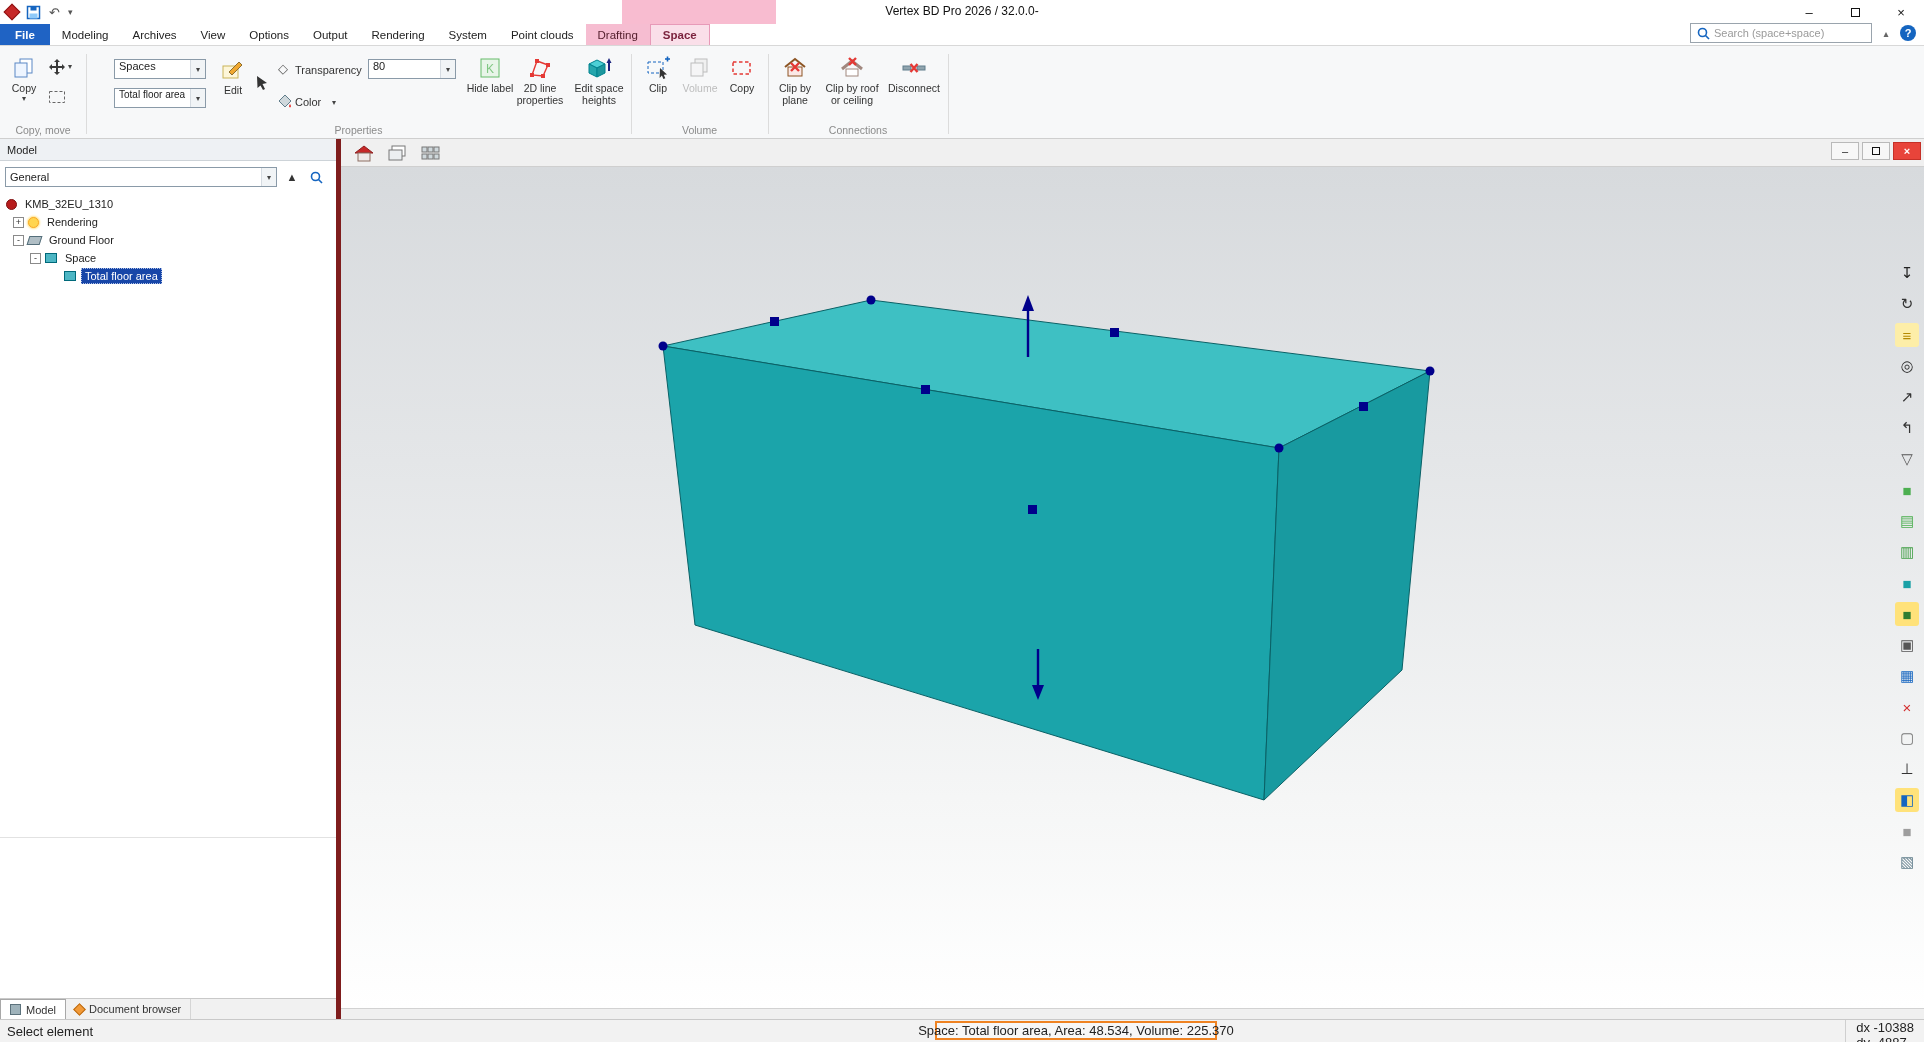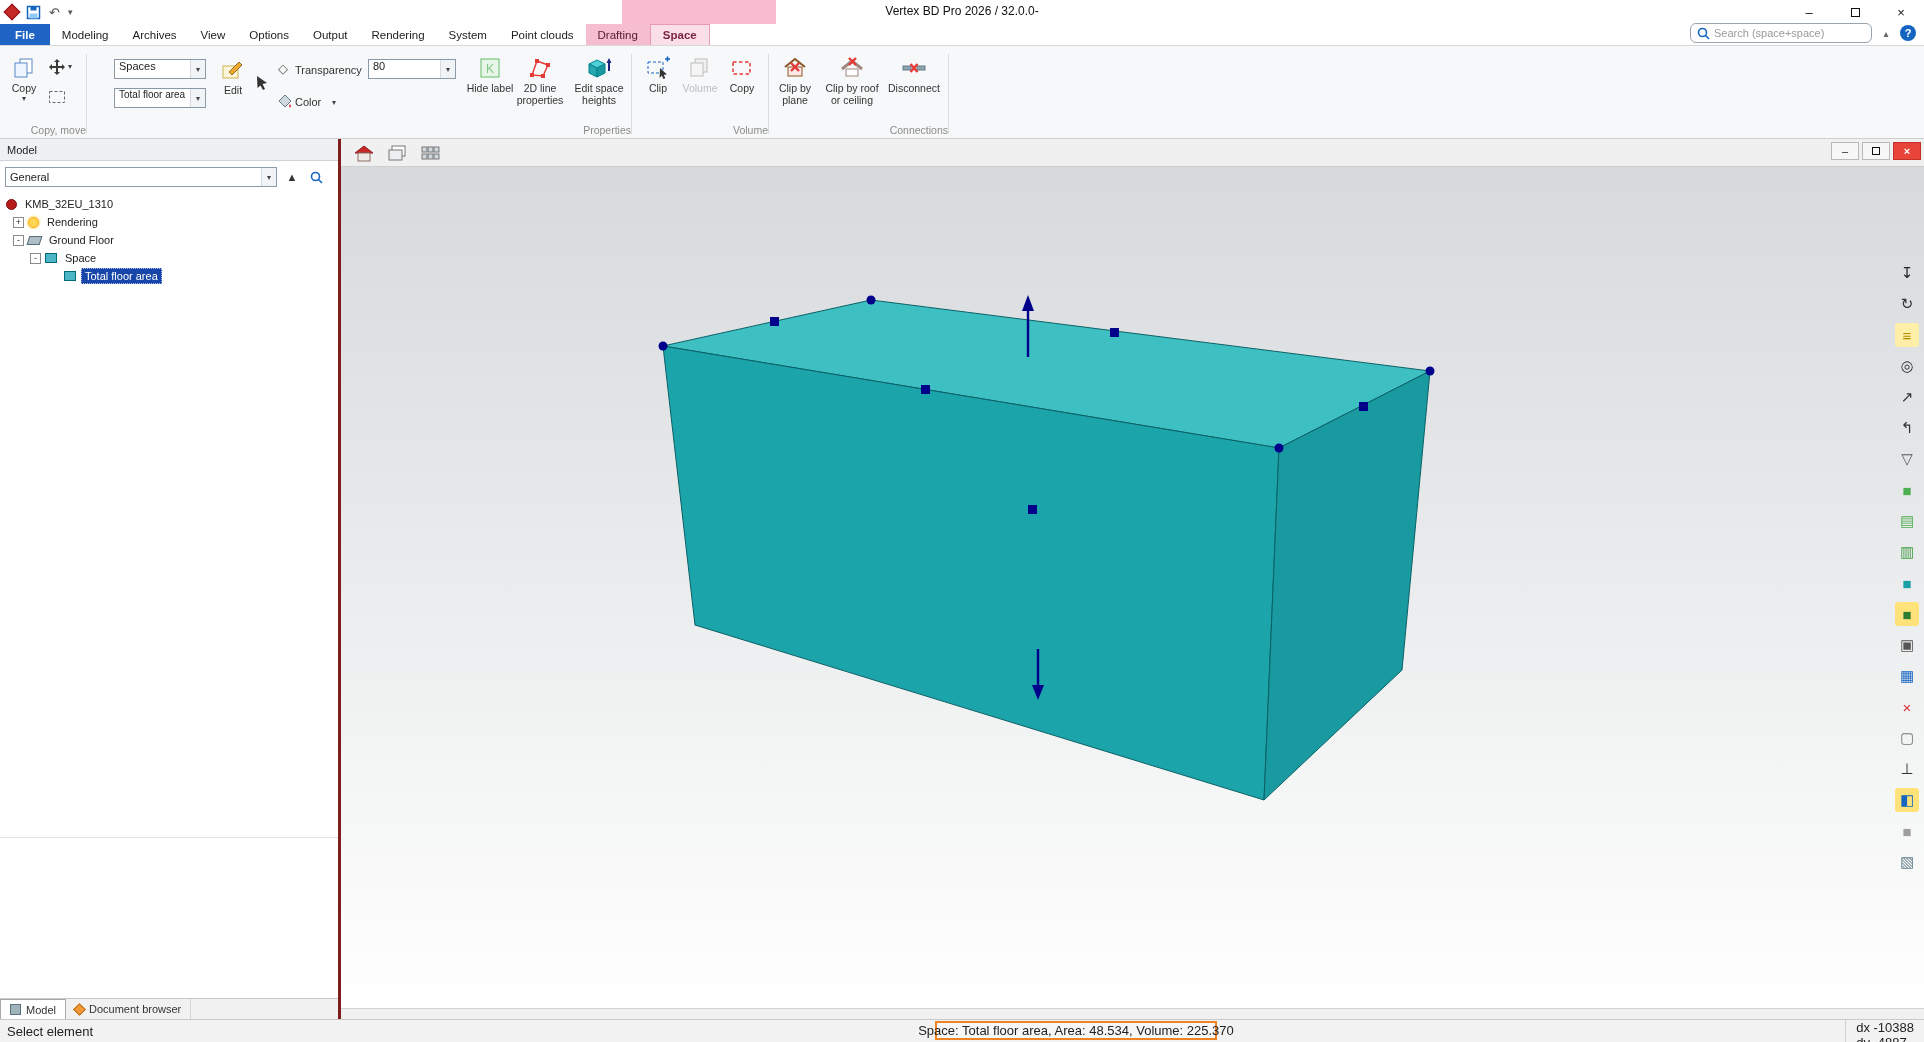--- a/index.html
+++ b/index.html
@@ -13,49 +13,49 @@
   .logo{width:12px;height:12px;background:#c62828;transform:rotate(45deg);border:1px solid #8e1515;}
   .qat-btn{display:flex;align-items:center;justify-content:center;height:18px;color:#555;font-size:13px;}
   .pink-a{position:absolute;left:622px;top:0;width:154px;height:24px;background:#f8bcd0;}
   .title-text{position:absolute;left:50%;transform:translateX(-50%);top:4px;font-size:12px;color:#111;white-space:nowrap;}
   .win-controls{position:absolute;right:0;top:0;display:flex;height:24px;}
   .win-btn{width:46px;height:24px;display:flex;align-items:center;justify-content:center;font-size:13px;color:#111;}
   .restore-box{width:9px;height:9px;border:1px solid #111;display:inline-block;}
 
   
   .search-wrap{position:absolute;right:8px;top:23px;display:flex;align-items:center;gap:6px;z-index:40;}
-  .search-box{width:182px;height:20px;border:1px solid #9aa4ad;border-radius:6px;background:#fff;display:flex;align-items:center;padding:0 6px;gap:4px;}
+  .search-box{width:182px;height:20px;border:1px solid #9aa4ad;border-radius:0;background:#fff;display:flex;align-items:center;padding:0 6px;gap:4px;}
   .search-box input{border:none;outline:none;flex:1;font-size:11px;font-family:"Liberation Sans",sans-serif;background:transparent;color:#333;}
   .search-box input::placeholder{color:#9a9a9a;}
   .mini-btn{width:16px;height:16px;display:flex;align-items:center;justify-content:center;color:#666;font-size:10px;}
   .help-btn{width:16px;height:16px;border-radius:50%;background:#1565c0;color:#fff;font-size:11px;font-weight:bold;display:flex;align-items:center;justify-content:center;}
 
   
   .tabrow{position:absolute;left:0;top:24px;right:0;height:22px;background:#fff;border-bottom:1px solid #d8d8d8;display:flex;z-index:20;}
   .tab{padding:0 12px;display:flex;align-items:center;font-size:11.5px;color:#222;white-space:nowrap;}
   .tab.file{background:#1f63c4;color:#fff;font-weight:bold;padding:0 15px;}
   .tab.drafting{background:#f6bdd1;color:#55202e;}
   .tab.space-active{background:#fadfe9;color:#7c243f;border:1px solid #e79ab8;border-bottom:none;font-weight:bold;}
 
   
   .ribbon{position:absolute;left:0;top:46px;right:0;height:93px;background:#f7f8f9;border-bottom:1px solid #cfcfcf;z-index:10;}
   .rgroup{position:absolute;top:0;bottom:0;}
-  .rgroup-label{position:absolute;bottom:2px;left:0;right:0;text-align:right;font-size:10.5px;color:#8b8b8b;white-space:nowrap;}
+  .rgroup-label{position:absolute;bottom:2px;left:0;right:0;text-align:center;font-size:10.5px;color:#8b8b8b;white-space:nowrap;}
   .rsep{position:absolute;top:8px;bottom:4px;width:1px;background:#dcdcdc;}
   .rbtn{position:absolute;display:flex;flex-direction:column;align-items:center;font-size:10.5px;color:#333;text-align:center;line-height:1.15;}
   .rbtn .ric{height:28px;display:flex;align-items:center;justify-content:center;}
   .rbtn.disabled{color:#a9a9a9;filter:grayscale(1);opacity:.75;}
   .combo{position:absolute;height:20px;background:#fff;border:1px solid #8a9aa8;display:flex;font-size:11px;}
   .combo-text{flex:1;padding:0 4px;white-space:nowrap;overflow:hidden;}
   .combo-arrow{width:15px;height:100%;display:flex;align-items:center;justify-content:center;font-size:8px;color:#444;border-left:1px solid #d5dbe1;background:#f1f4f6;flex:none;}
   .inline-lbl{position:absolute;font-size:11px;color:#333;white-space:nowrap;}
   .small-ic{position:absolute;display:flex;align-items:center;justify-content:center;}
 
   
-  .left-panel{position:absolute;left:0;top:139px;width:341px;bottom:23px;background:#fff;border-right:3px solid #7f1d1d;display:flex;flex-direction:column;}
+  .left-panel{position:absolute;left:0;top:139px;width:341px;bottom:23px;background:#fff;border-right:5px solid #7f1d1d;display:flex;flex-direction:column;}
   .panel-header{height:22px;background:#eef1f4;border-bottom:1px solid #cdd3d8;font-size:11px;display:flex;align-items:center;padding:0 7px;color:#222;flex:none;}
   .filter-row{height:32px;display:flex;align-items:center;padding:0 5px;gap:6px;flex:none;}
   .filter-combo{position:relative;flex:none;width:272px;height:20px;border:1px solid #8a9aa8;background:#fff;display:flex;align-items:center;font-size:11px;}
   .tool-ic{width:18px;height:18px;display:flex;align-items:center;justify-content:center;color:#333;font-size:11px;}
   .tree{flex:none;height:645px;border-bottom:1px solid #e2e2e2;padding-top:2px;font-size:11px;overflow:hidden;}
   .tree-row{height:18px;display:flex;align-items:center;white-space:nowrap;}
   .expander{width:11px;height:11px;border:1px solid #8a8a8a;background:#fff;font-size:9px;line-height:1;display:inline-flex;align-items:center;justify-content:center;margin-right:4px;color:#333;flex:none;}
   .ic{display:inline-block;margin-right:5px;flex:none;}
   .ic-root{width:11px;height:11px;border-radius:50%;background:#b71c1c;border:1px solid #7f1010;}
   .ic-sun{width:11px;height:11px;border-radius:50%;background:#ffd54f;border:1px solid #f9a825;box-shadow:0 0 2px 1px #ffe082;}

